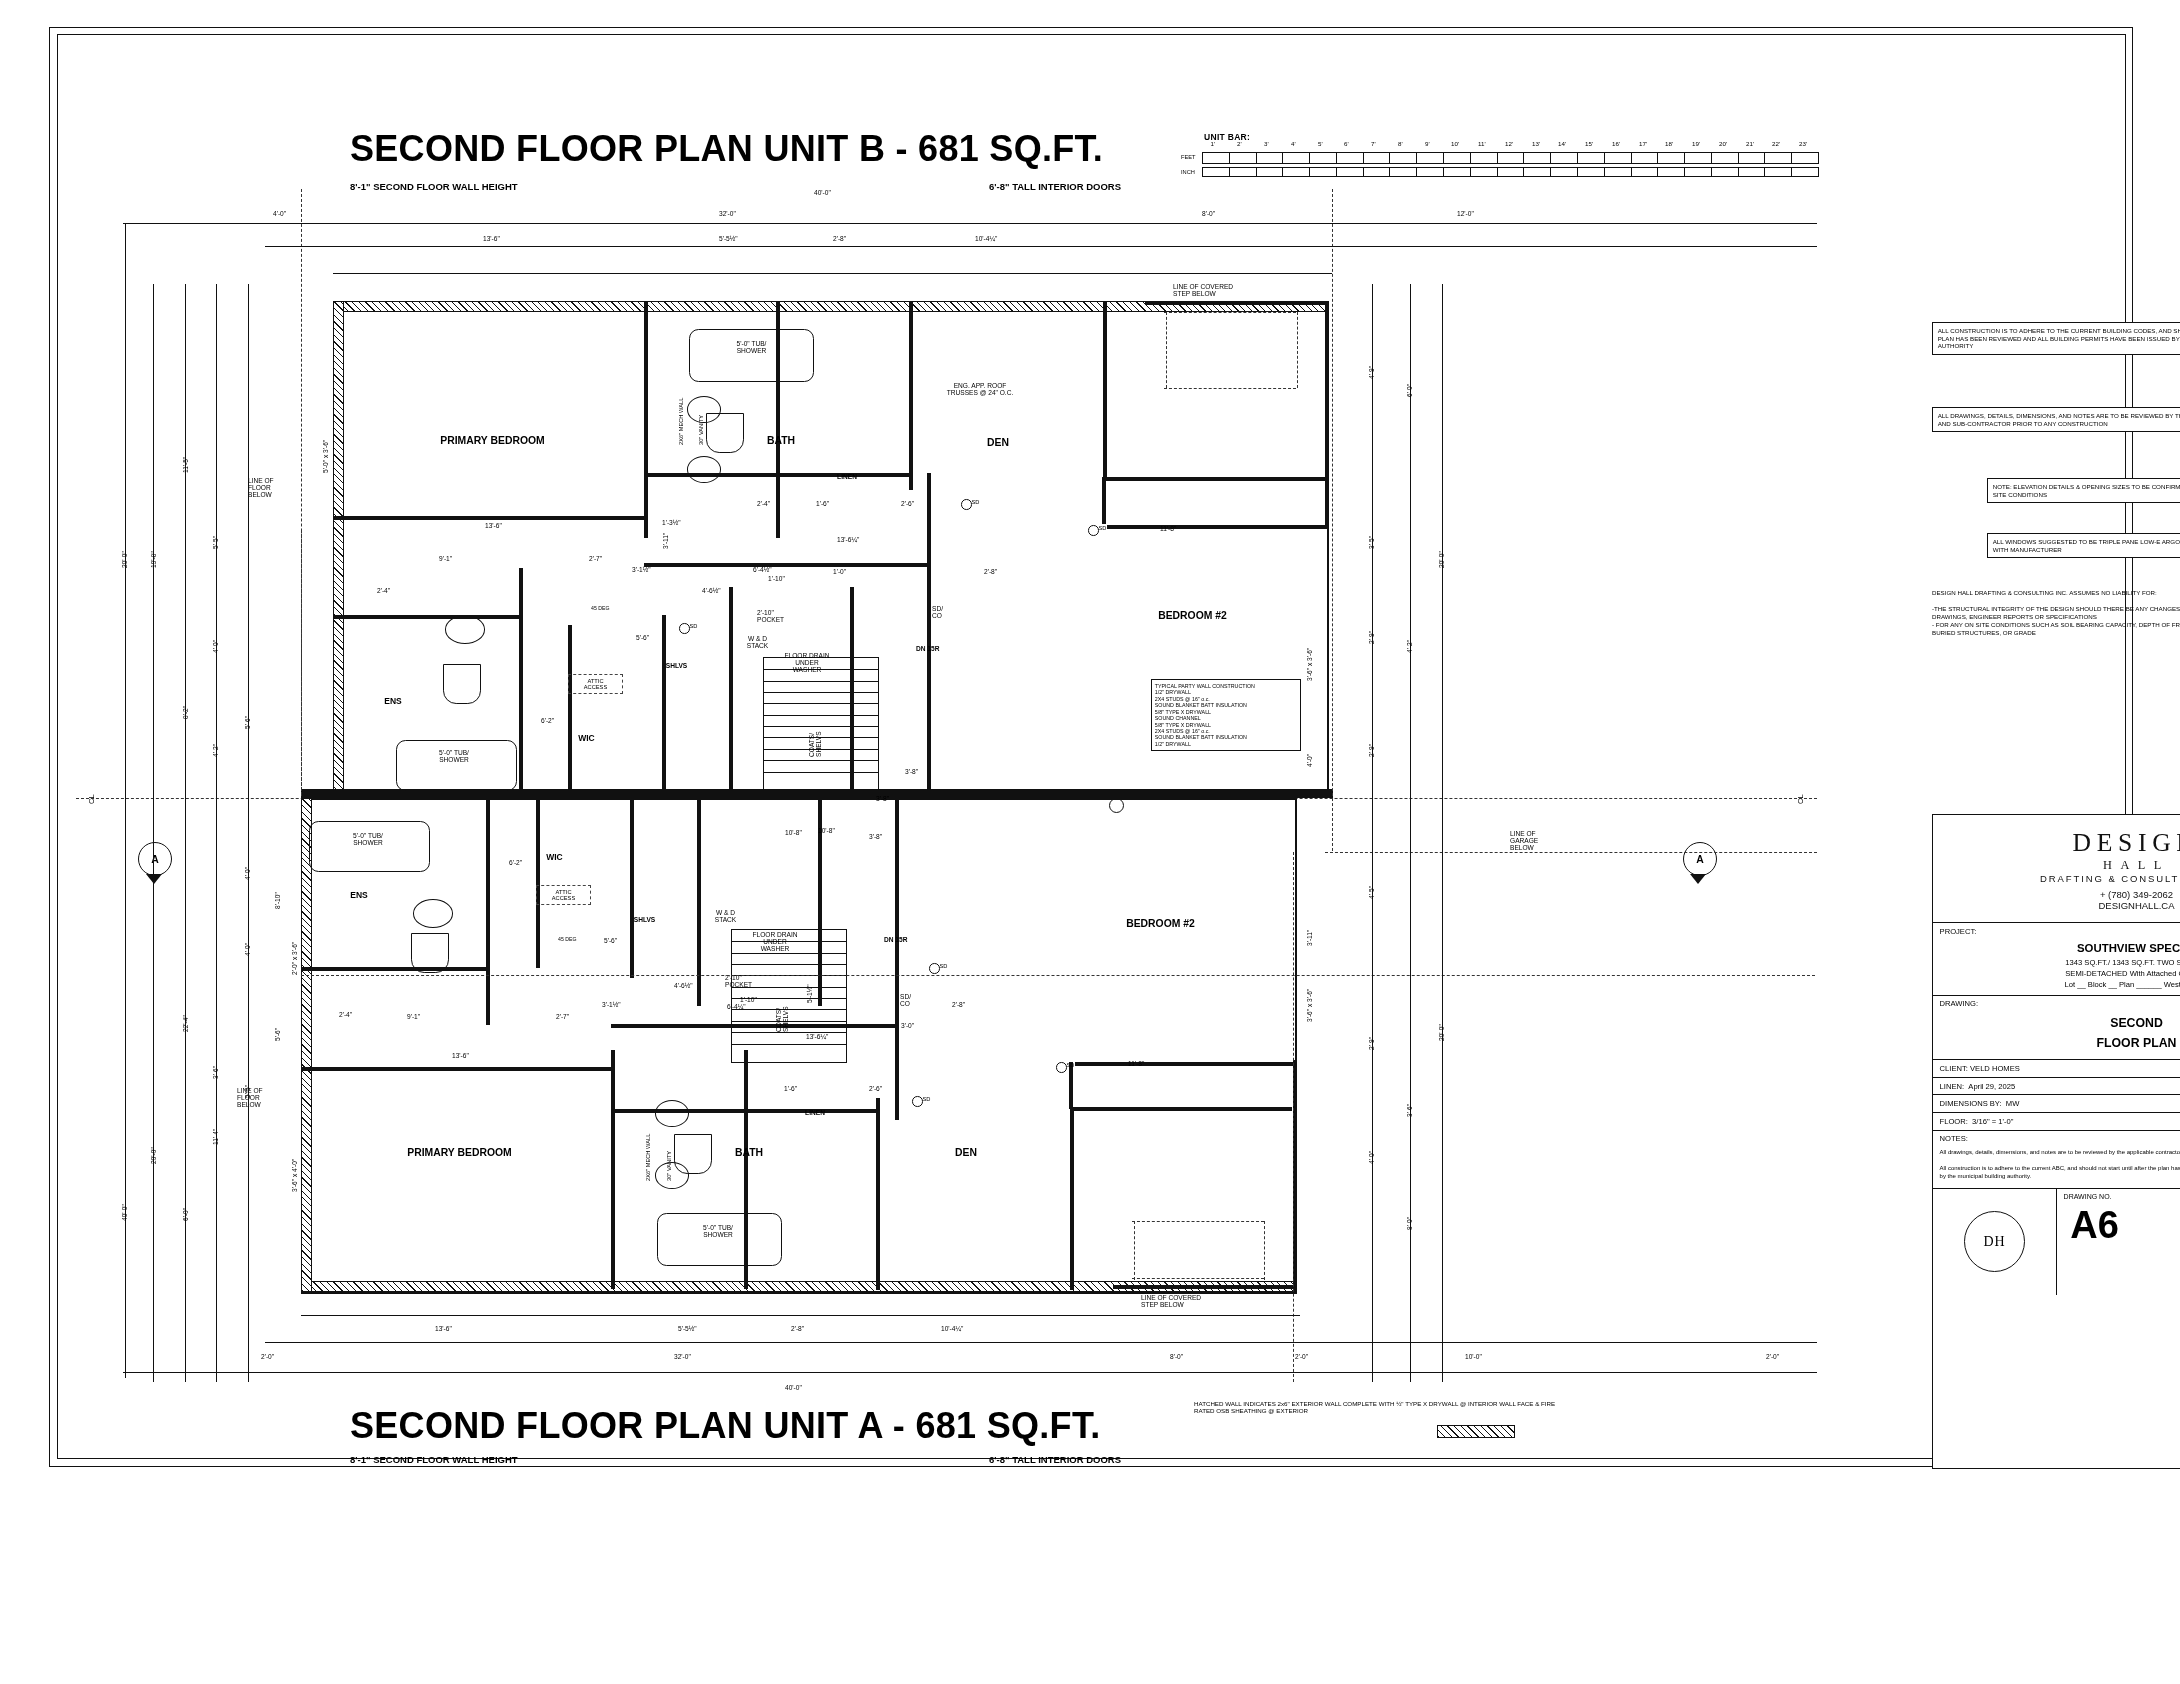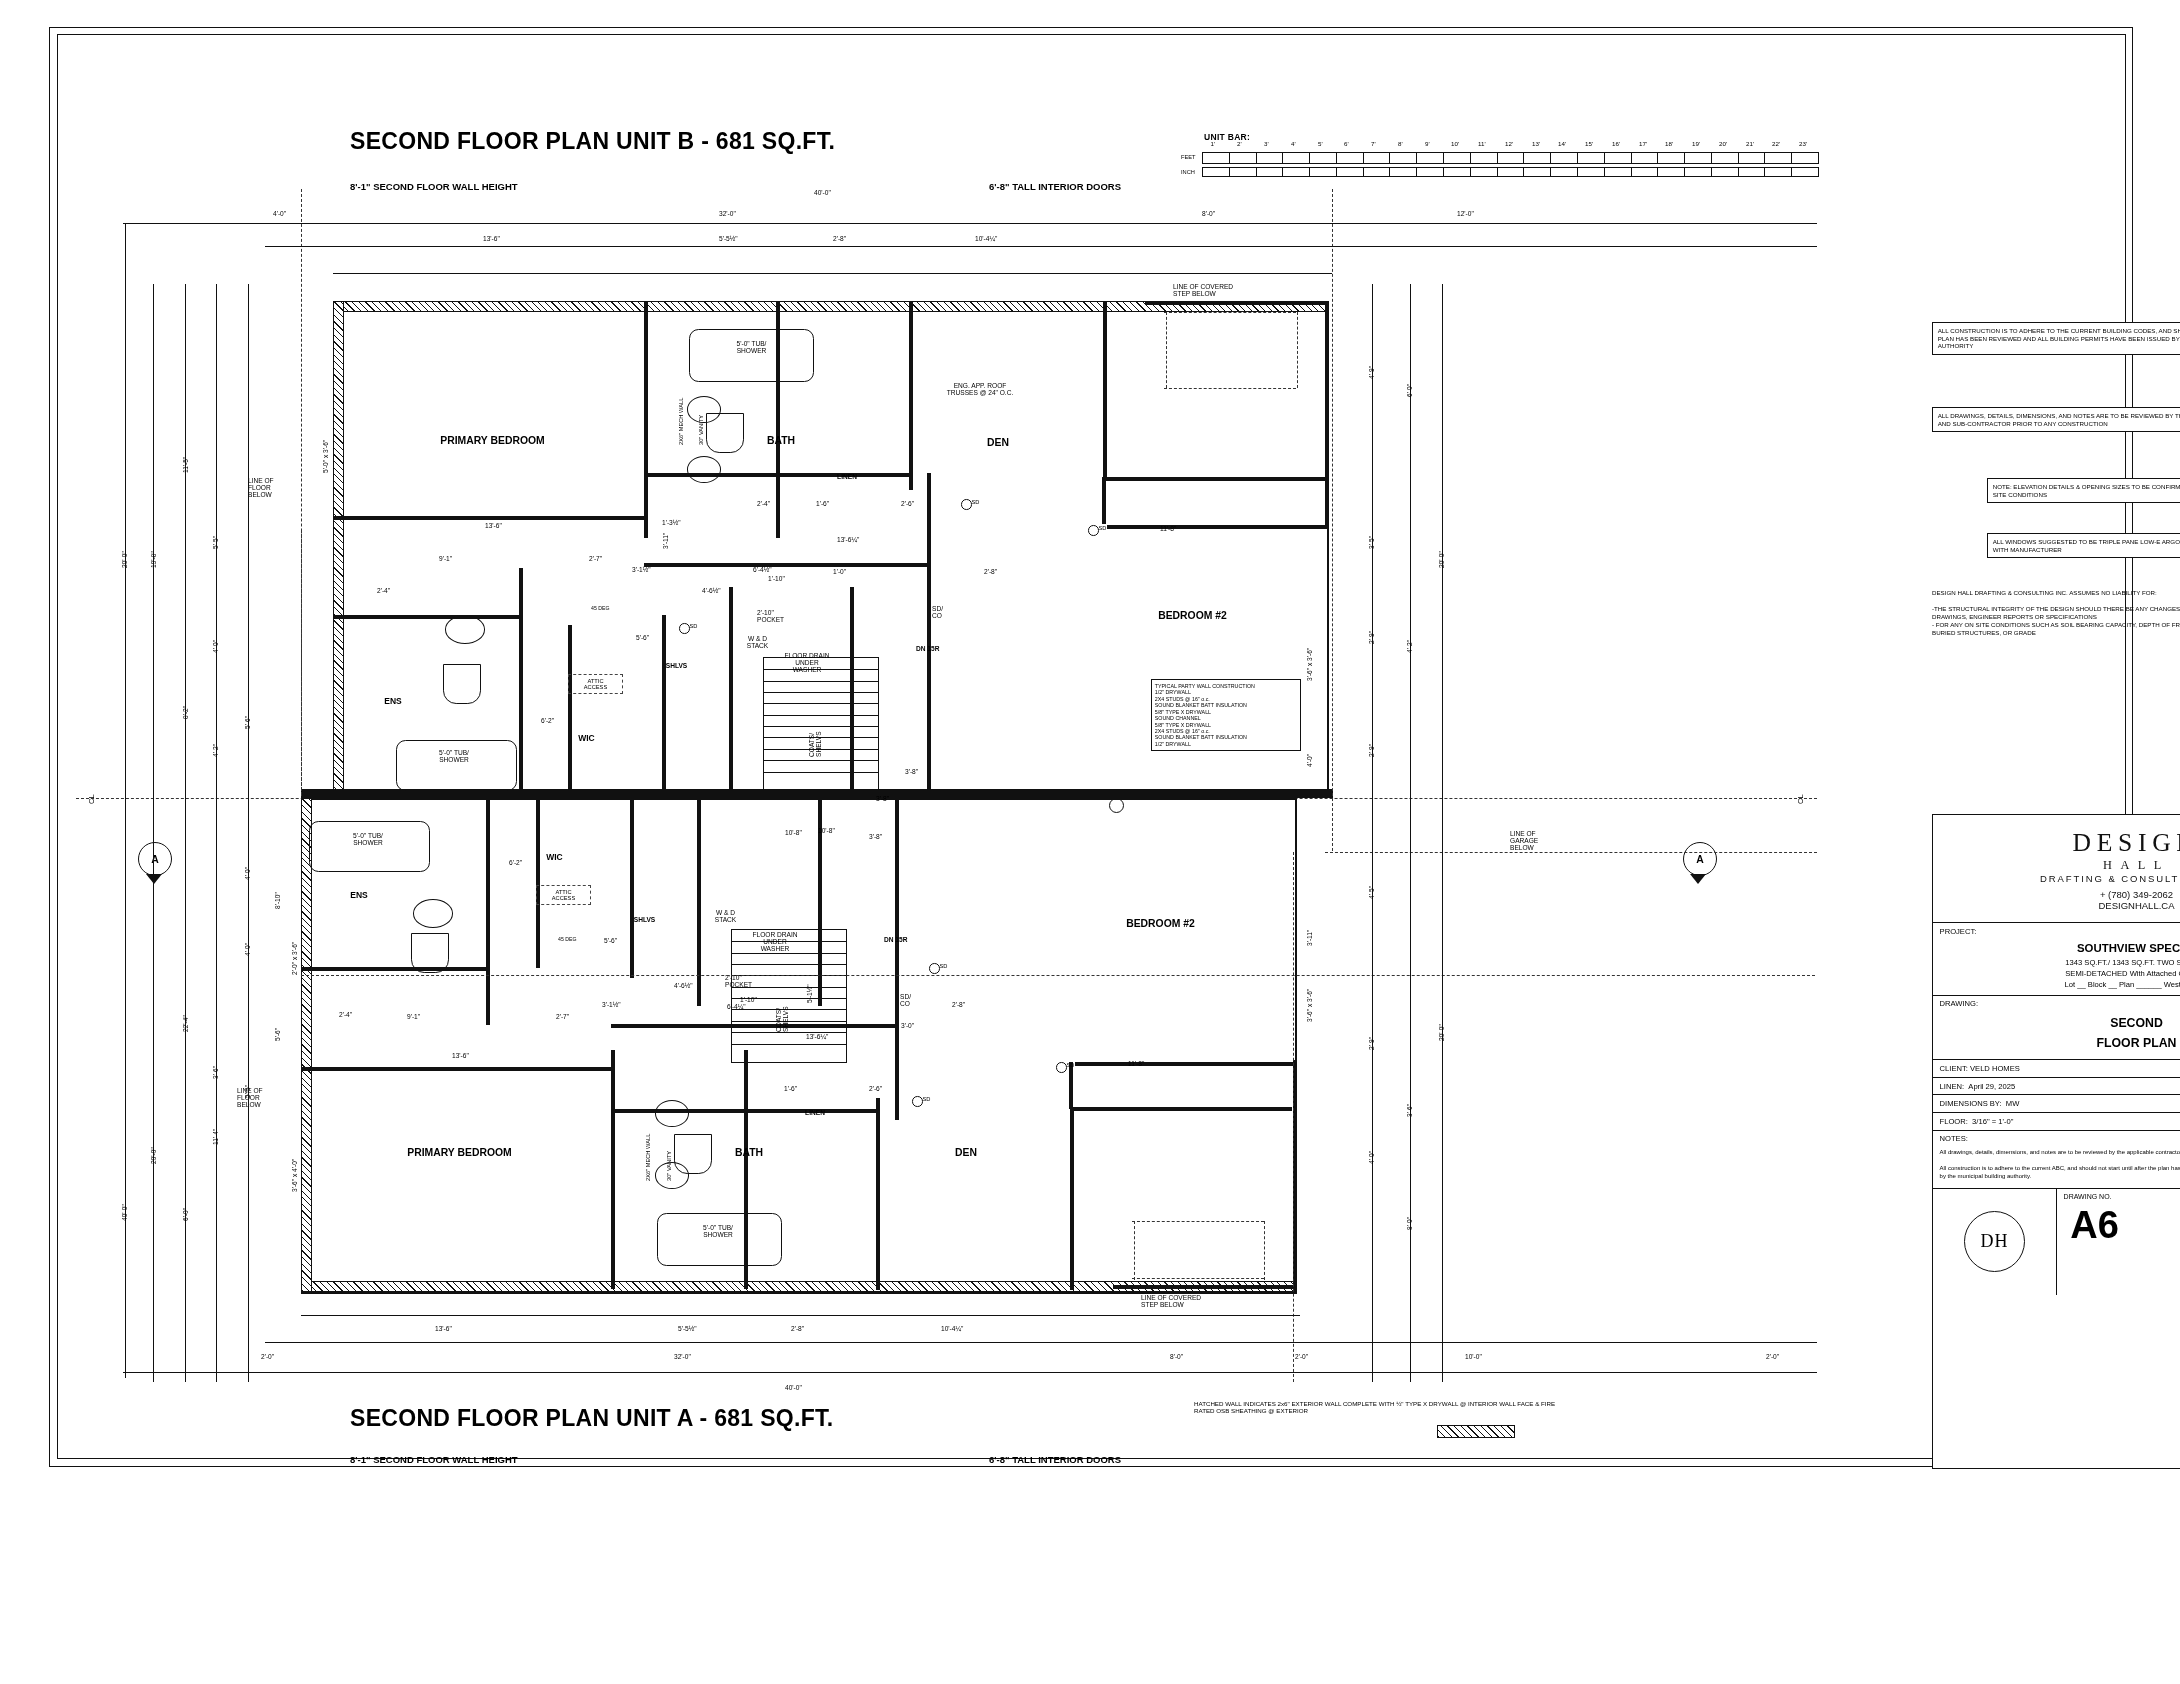--- a/index.html
+++ b/index.html
@@ -6,21 +6,21 @@
   body{font-family:"Liberation Sans",sans-serif;}
   #sheet{
     position:relative;width:2180px;height:1685px;background:#ffffff;overflow:hidden;
   }
   
   .border-outer{position:absolute;left:49px;top:26.5px;width:2082px;height:1438px;border:1.9px solid #111;background:#fff;}
   .border-inner{position:absolute;left:57px;top:34px;width:2067px;height:1423px;border:0.9px solid #111;}
 
   .ttl{position:absolute;font-weight:bold;letter-spacing:0.3px;color:#000;}
   .t-s{font-size:8.5px;}
-  .t-xl{font-size:23px;}
+  .t-xl{font-size:36px;}
 
   .lbl{position:absolute;color:#000;font-size:6.6px;line-height:1.05;white-space:pre;}
   .lbl.c{text-align:center;}
   .rot{transform-origin:0 0;transform:rotate(-90deg);}
 
   .line{position:absolute;background:#111;}
   .h1{height:0.9px;}
   .v1{width:0.9px;}
 
   .dash-h{position:absolute;height:0;border-top:0.9px dashed #333;}
@@ -194,21 +194,21 @@
     <div class="tb-row"><span>CLIENT:</span>&nbsp;<span>VELD HOMES</span></div>
     <div class="tb-row"><span>LINEN:</span>&nbsp;&nbsp;<span>April 29, 2025</span></div>
     <div class="tb-row"><span>DIMENSIONS BY:</span>&nbsp;&nbsp;<span>MW</span></div>
     <div class="tb-row"><span>FLOOR:</span>&nbsp;&nbsp;<span>3/16" = 1'-0"</span></div>
     <div class="tb-row" style="border-bottom:none;padding-bottom:1.9px;">NOTES:</div>
     <div class="tb-row" style="border-bottom:0.9px solid #111;font-size:6px;line-height:1.3;white-space:pre-wrap;padding-bottom:7.6px;">All drawings, details, dimensions, and notes are to be reviewed by the applicable contractor and sub-contractor prior to any construction.
 
 All construction is to adhere to the current ABC, and should not start until after the plan has been reviewed and all building permits have been issued by the municipal building authority.</div>
     <div style="display:flex;height:106px;">
       <div style="width:123px;border-right:0.9px solid #111;display:flex;align-items:center;justify-content:center;">
-        <div style="width:59px;height:59px;border:1.4px solid #111;border-radius:50%;display:flex;align-items:center;justify-content:center;font-family:'Liberation Serif',serif;font-size:18px;letter-spacing:0.9px;">DH</div>
+        <div style="width:59px;height:59px;border:1.4px solid #111;border-radius:50%;display:flex;align-items:center;justify-content:center;font-family:'Liberation Serif',serif;font-size:14px;letter-spacing:0.9px;">DH</div>
       </div>
       <div style="flex:1;">
         <div style="font-size:7px;padding:3.8px 6.6px;">DRAWING NO.</div>
         <div style="font-size:38px;font-weight:bold;padding-left:13.2px;">A6</div>
       </div>
     </div>
   </div>
 
   <div class="cl rot" style="left:87px;top:804px;">CL</div>
   <div class="cl rot" style="left:1796px;top:804px;">CL</div>

